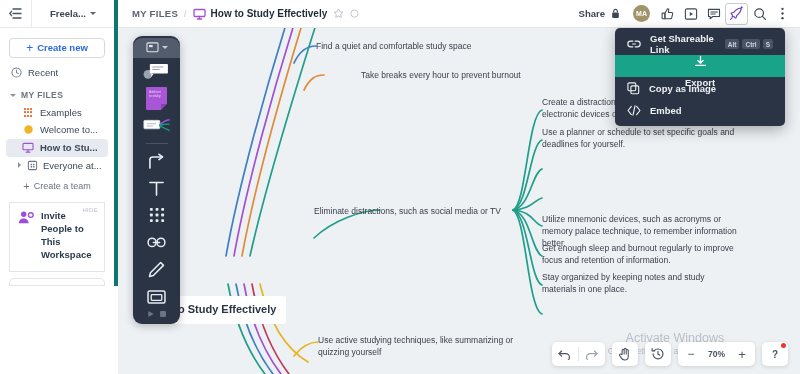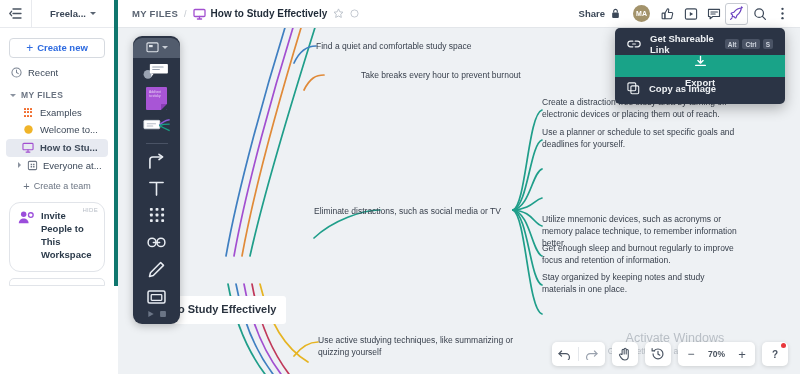--- a/index.html
+++ b/index.html
@@ -57,21 +57,21 @@
 
   .grid-ico { display:grid; grid-template-columns:repeat(3,2px); grid-template-rows:repeat(3,2px); gap:1.4px;}
   .grid-ico i { background:#f06a2a; display:block; width:2px;height:2px;border-radius:0.5px;}
 
   .create-team {
     display:flex;align-items:center;justify-content:center;gap:4px;
     height:20px;margin-top:4px;font-size:9px;color:#6b7482;cursor:pointer;
   }
 
   .invite-card {
-    margin: 8px 9px 0 9px; border: 1px solid #e1e4e9; border-radius: 11px;
+    margin: 8px 9px 0 9px; border: 1px solid #e1e4e9; border-radius: 0;
     padding: 7px 8px 9px 8px; position: relative; background:#fff;
   }
   .invite-hide { position:absolute; right:6px; top:4px; font-size:6px; color:#b8bec7; letter-spacing:.3px; cursor:pointer;}
   .invite-body { display:flex; gap:6px; align-items:flex-start; }
   .invite-text { font-size: 9.5px; font-weight:700; color:#2b3a4a; line-height: 1.35; }
   .invite-card2 { margin: 6px 9px 0 9px; border:1px solid #e1e4e9; border-top-left-radius:5px;border-top-right-radius:5px; height: 10px; background:#fff;}
 
   
   .topbar {
     position:absolute; left:118px; top:0; right:0; height:28px;
@@ -517,20 +517,28 @@
     <div class="menu-item">
       <span>
         <svg width="13" height="13" viewBox="0 0 14 14">
             <rect x="1" y="1" width="8.4" height="8.4" rx="1.2" fill="none" stroke="#eef1f4" stroke-width="1.2"></rect>
             <rect x="4.2" y="4.2" width="8.4" height="8.4" rx="1.2" fill="none" stroke="#eef1f4" stroke-width="1.2"></rect>
           </svg>
       </span>
       <span>Copy as Image</span>
     </div>
 
+    <div class="menu-item">
+      <span>
+        <svg width="14" height="11" viewBox="0 0 15 12">
+            <path d="M4.6 1.6L1 6l3.6 4.4M10.4 1.6L14 6l-3.6 4.4M8.6 1l-2.2 10" fill="none" stroke="#eef1f4" stroke-width="1.25" stroke-linecap="round" stroke-linejoin="round"></path>
+          </svg>
+      </span>
+      <span>Embed</span>
+    </div>
 
   </div>
 
   <div class="wm">
     <div class="wm-t">Activate Windows</div>
     <div class="wm-s">Go to Settings to activate Windows.</div>
   </div>
 
   <div class="btool">
     <div class="bt-group">

